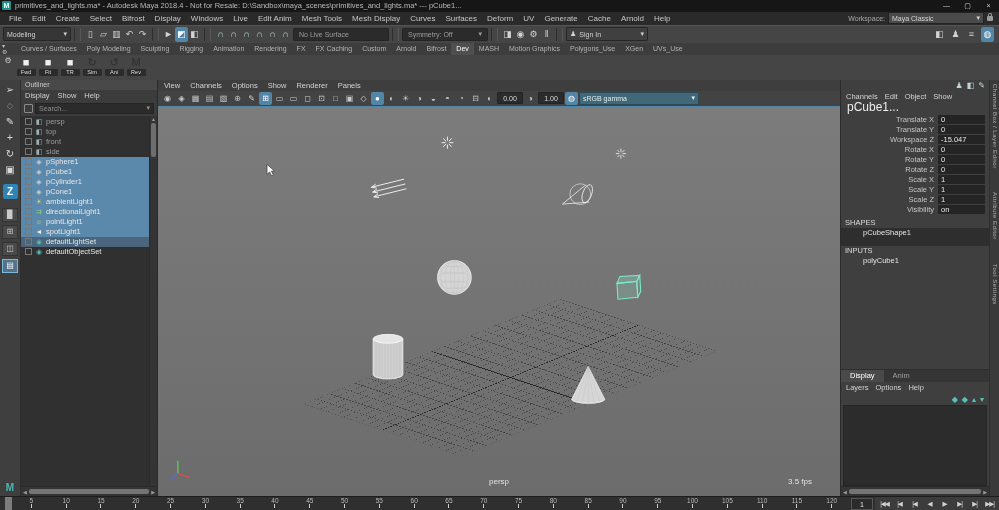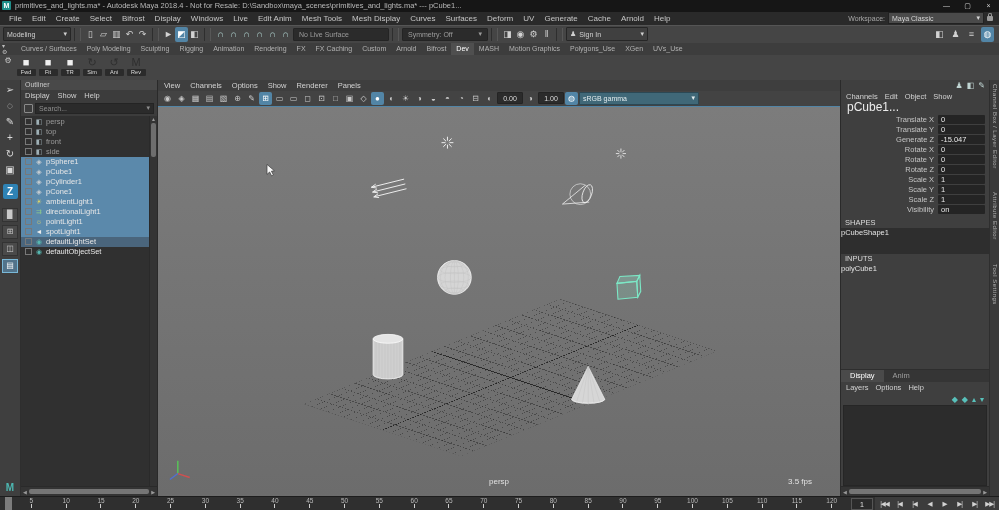--- a/index.html
+++ b/index.html
@@ -120,21 +120,21 @@
   .cb-topicon{font-size:8px;color:#bfd4d2;line-height:11px;}
   .cb-menus{height:11px;display:flex;gap:7px;align-items:center;padding-left:5px;}
   .cb-menu{font-size:7.5px;color:#d2d2d2;}
   .cb-object{height:11px;line-height:11px;font-size:12px;color:#ececec;padding-left:6px;}
   .cb-attrs{display:flex;flex-direction:column;gap:1px;padding:2px 4px 4px 0;}
   .cb-row{display:flex;justify-content:flex-end;align-items:center;gap:4px;height:9px;}
   .cb-label{font-size:7.5px;color:#c4c4c4;}
   .cb-value{width:44px;height:9px;background:#242424;color:#e8e8e8;font-size:7.5px;line-height:9px;
     padding-left:3px;border-radius:1px;}
   .cb-sec{height:10px;line-height:10px;font-size:7.5px;color:#dadada;padding-left:4px;}
-  .cb-item{height:26px;line-height:10px;font-size:7.5px;color:#e4e4e4;padding-left:0;}
+  .cb-item{height:18px;line-height:10px;font-size:7.5px;color:#e4e4e4;padding-left:22px;}
   .cb-item.hl{background:#2e2e2e;}
   .rp-spacer{flex:1;}
 
   .layereditor{height:126px;display:flex;flex-direction:column;border-top:1px solid #2e2e2e;background:#3f3f3f;}
   .le-tabs{height:12px;background:#353535;display:flex;align-items:flex-end;}
   .le-tab{padding:0 9px;font-size:7.5px;line-height:12px;color:#9f9f9f;}
   .le-tab.active{background:#4a4a4a;color:#fff;}
   .le-menus{height:11px;display:flex;gap:7px;align-items:center;padding-left:5px;}
   .le-icons{height:12px;display:flex;justify-content:flex-end;gap:4px;align-items:center;padding-right:5px;}
   .le-icon{font-size:8px;color:#58c0ba;}
@@ -620,21 +620,21 @@
             <span class="cb-label">Translate X</span>
             <span class="cb-value">0</span>
           </div>
 
           <div class="cb-row">
             <span class="cb-label">Translate Y</span>
             <span class="cb-value">0</span>
           </div>
 
           <div class="cb-row">
-            <span class="cb-label">Generate Z</span>
+            <span class="cb-label">Workspace Z</span>
             <span class="cb-value">-15.047</span>
           </div>
 
           <div class="cb-row">
             <span class="cb-label">Rotate X</span>
             <span class="cb-value">0</span>
           </div>
 
           <div class="cb-row">
             <span class="cb-label">Rotate Y</span>

